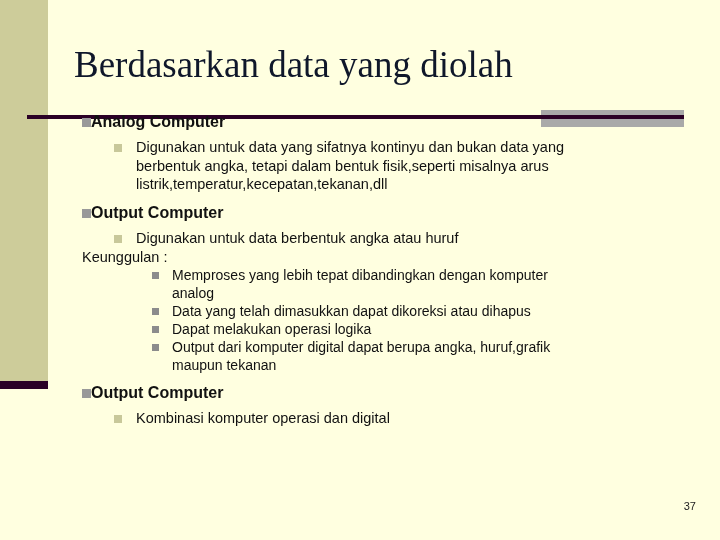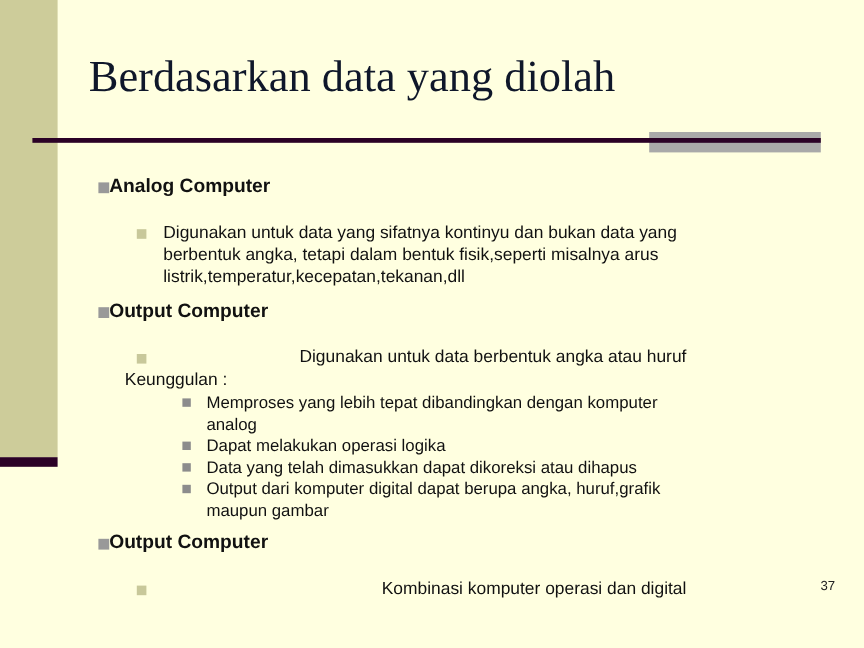--- a/index.html
+++ b/index.html
@@ -63,21 +63,21 @@
     top: 115px;
     width: 657px;
     height: 4px;
     background: #2b0126;
   }
 
   
   .outline {
     position: absolute;
     left: 0;
-    top: 144px;
+    top: 110px;
     width: 572px;
   }
 
   .row {
     display: flex;
     align-items: flex-start;
   }
 
   
   .lvl1 {
@@ -104,22 +104,21 @@
   .lvl1 .txt {
     font-size: 16px;
     line-height: 21px;
     font-weight: bold;
     color: #111111;
     margin-left: -19px;
   }
 
   
   .lvl2 {
-    margin-top: 14px;
-    justify-content: space-between;
+    margin-top: 1px;
   }
   .lvl2 .marker {
     flex: 0 0 136px;
     position: relative;
     height: 19px;
   }
   .lvl2 .marker i {
     position: absolute;
     left: 114px;
     top: 6px;
@@ -133,21 +132,21 @@
     line-height: 18.5px;
     color: #111111;
     max-width: 520px;
   }
 
   
   .plain {
     font-size: 14.5px;
     line-height: 18.5px;
     color: #111111;
-    padding-left: 104px;
+    padding-left: 82px;
     margin-top: 0px;
   }
 
   
   .lvl3 {
     margin-top: 0px;
   }
   .lvl3 .marker {
     flex: 0 0 172px;
     position: relative;
@@ -169,21 +168,21 @@
     max-width: 500px;
   }
 
   .spacer-sm { height: 4px; }
   .spacer-md { height: 7px; }
 
   
   .page-number {
     position: absolute;
     right: 24px;
-    bottom: 45px;
+    bottom: 28px;
     font-size: 11px;
     color: #222222;
   }
 </style>
 </head>
 <body>
 
 <div class="side-band"></div>
 <div class="side-band-foot"></div>
 
@@ -228,33 +227,33 @@
   <div class="row lvl3">
     <div class="marker">
         <i></i>
       </div>
     <div class="txt">Memproses yang lebih tepat dibandingkan dengan komputer analog</div>
   </div>
   <div class="row lvl3">
     <div class="marker">
         <i></i>
       </div>
+    <div class="txt">Data yang telah dimasukkan dapat dikoreksi atau dihapus</div>
+  </div>
+  <div class="row lvl3">
+    <div class="marker">
+        <i></i>
+      </div>
     <div class="txt">Dapat melakukan operasi logika</div>
   </div>
   <div class="row lvl3">
     <div class="marker">
         <i></i>
       </div>
-    <div class="txt">Data yang telah dimasukkan dapat dikoreksi atau dihapus</div>
-  </div>
-  <div class="row lvl3">
-    <div class="marker">
-        <i></i>
-      </div>
-    <div class="txt">Output dari komputer digital dapat berupa angka, huruf,grafik maupun gambar</div>
+    <div class="txt">Output dari komputer digital dapat berupa angka, huruf,grafik maupun tekanan</div>
   </div>
 
   <div class="spacer-md"></div>
 
   <div class="row lvl1">
     <div class="marker">
         <i></i>
       </div>
     <div class="txt">Output Computer</div>
   </div>

